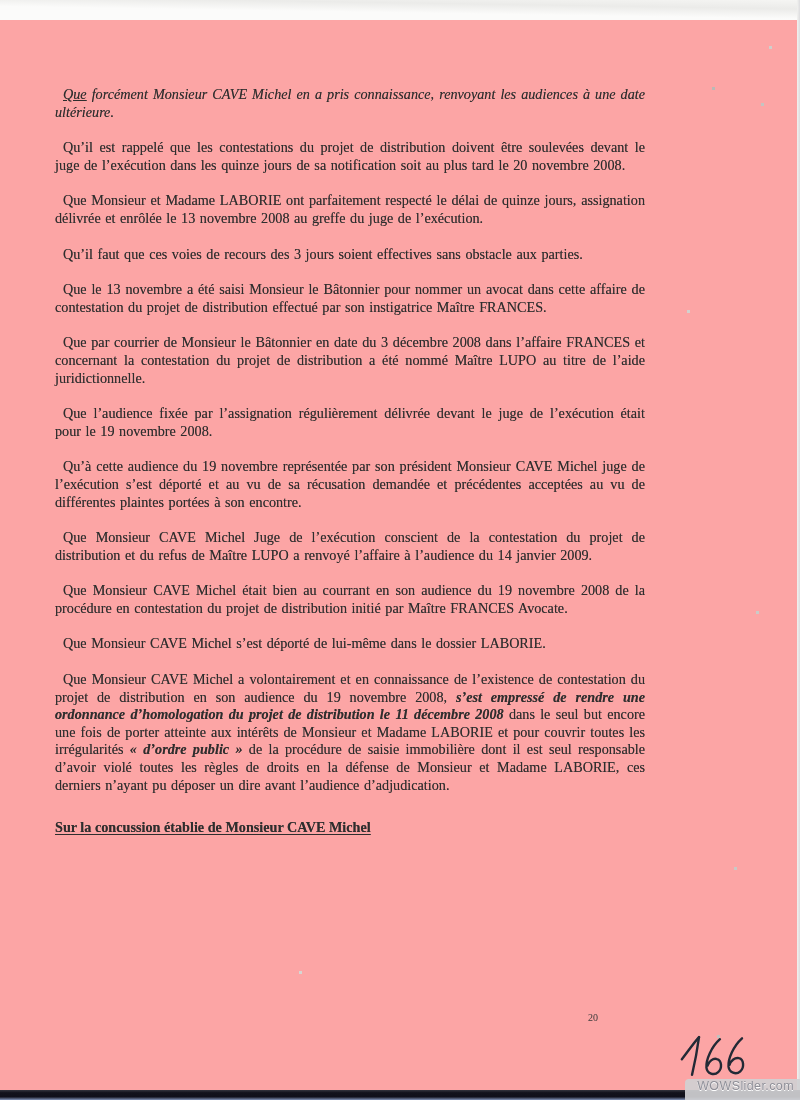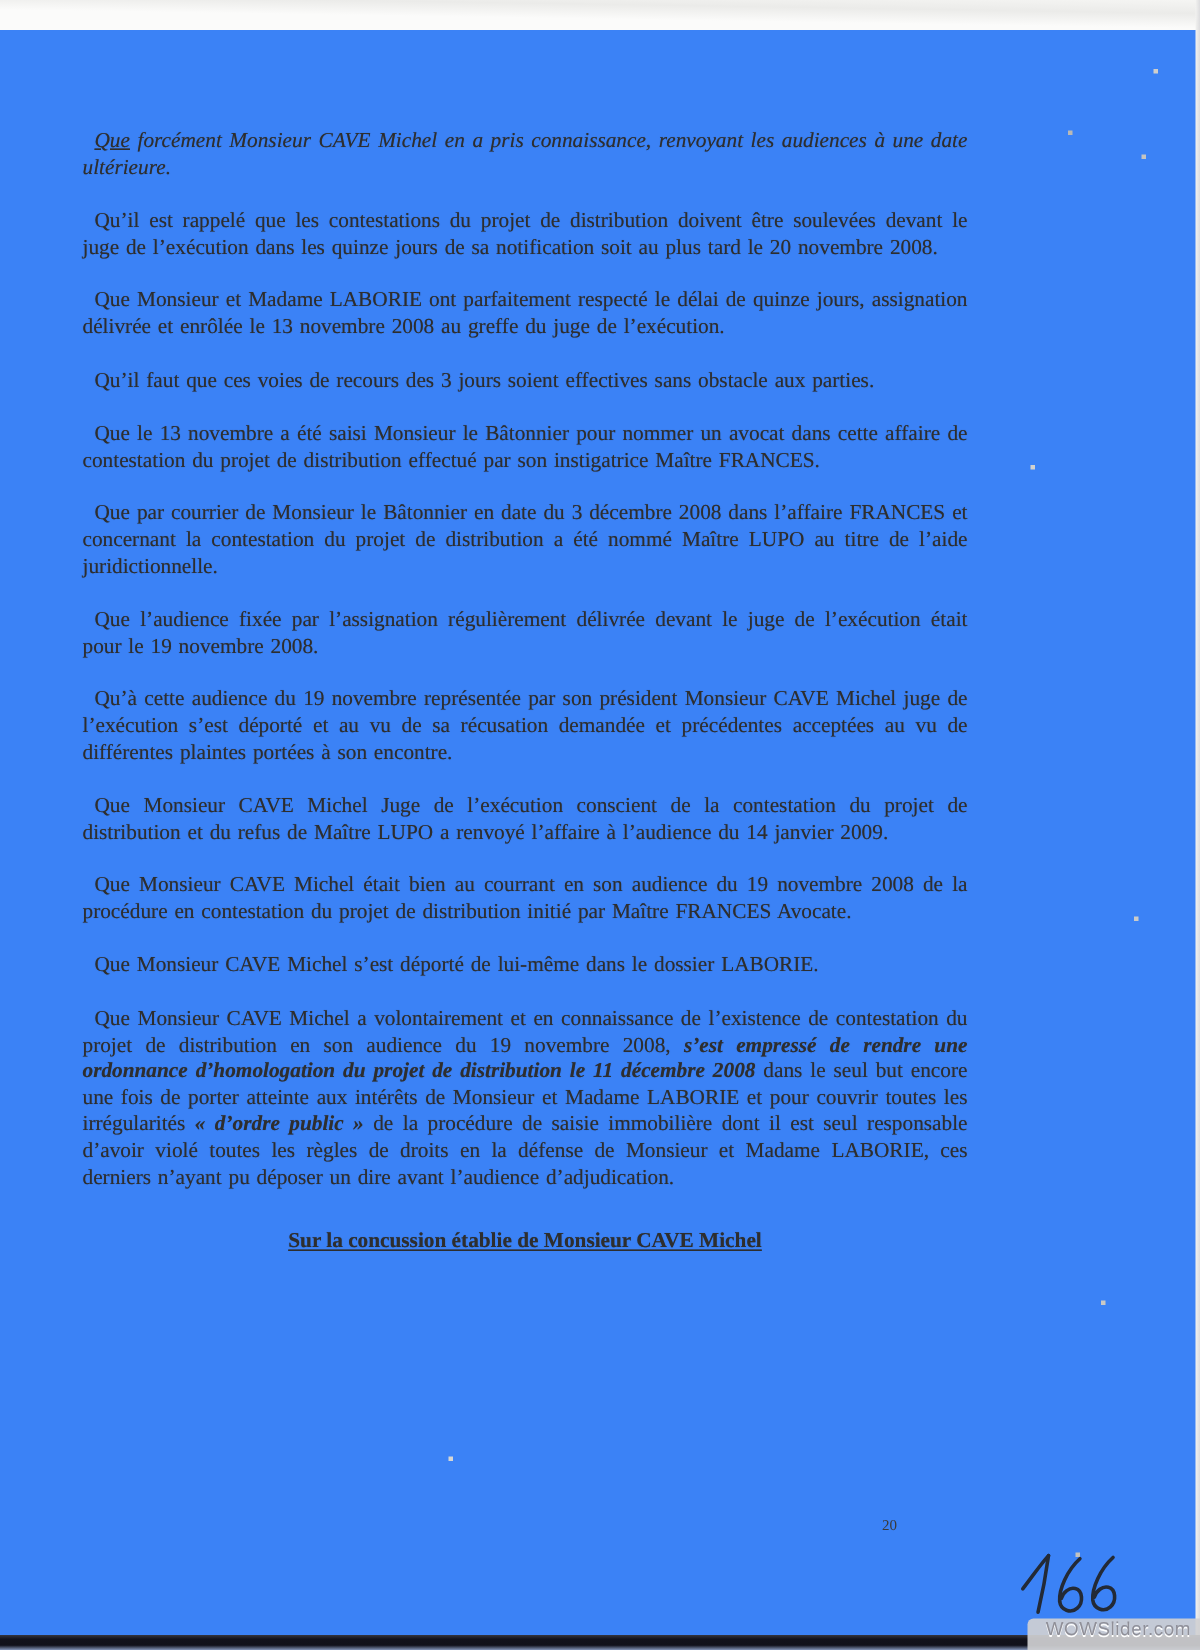--- a/index.html
+++ b/index.html
@@ -1,19 +1,19 @@
 <!DOCTYPE html>
 <html><head>
 <meta charset="utf-8">
 <style>
   html,body{margin:0;padding:0;}
   body{width:800px;height:1100px;overflow:hidden;background:#ffffff;}
   .page{
     position:relative;width:800px;height:1100px;
-    background:#3b82f6;
+    background:#fca5a5;
     font-family:"Liberation Serif", serif;
     overflow:hidden;
   }
   .scan-top-edge{
     position:absolute;top:0;left:0;width:100%;height:20px;
     background:linear-gradient(0.9deg,#fbfbfa 42%,#ebebe9 72%,#f5f5f3 100%);
     pointer-events:none;
   }
   .scan-right-edge{
     position:absolute;top:0;right:0;width:3px;height:100%;
@@ -41,21 +41,20 @@
     margin:0 0 18px 0;
     text-align:justify;
     text-indent:8px;
     word-spacing:1px;
   }
   .doc-body .i{font-style:italic;}
   .doc-body .b{font-weight:bold;}
   .doc-body .u{text-decoration:underline;}
   .doc-body .heading{
     margin-top:25px;
-    text-align:center;
     font-weight:bold;
     text-decoration:underline;
     text-underline-offset:2px;
   }
   .page-number{
     position:absolute;left:588px;top:1012px;
     font-size:10px;color:#3a3a3a;
     font-family:"Liberation Serif", serif;
   }
   .handwritten{

